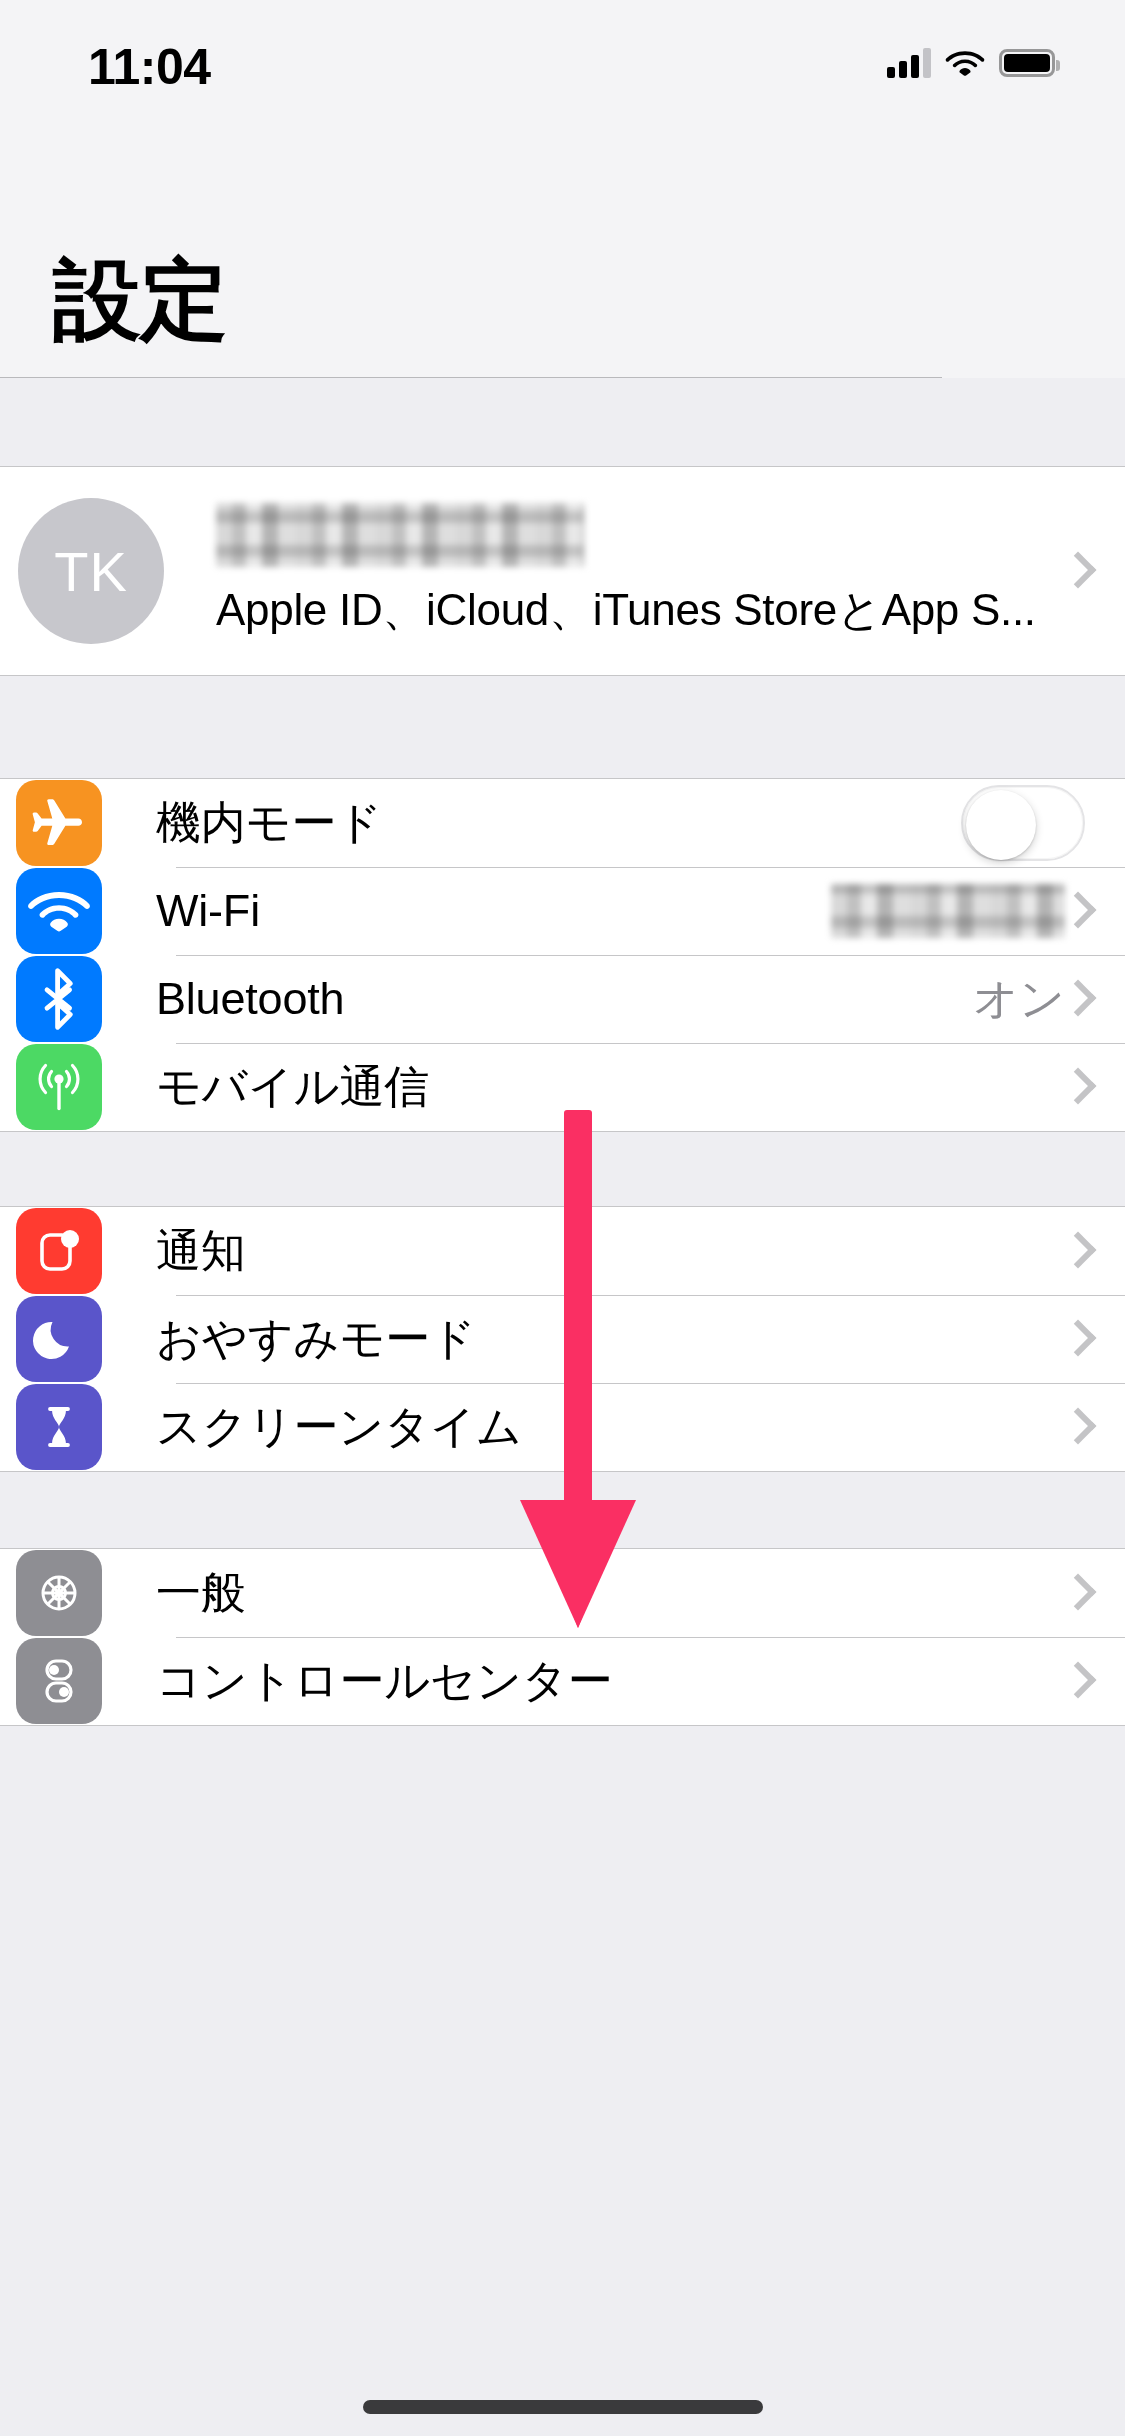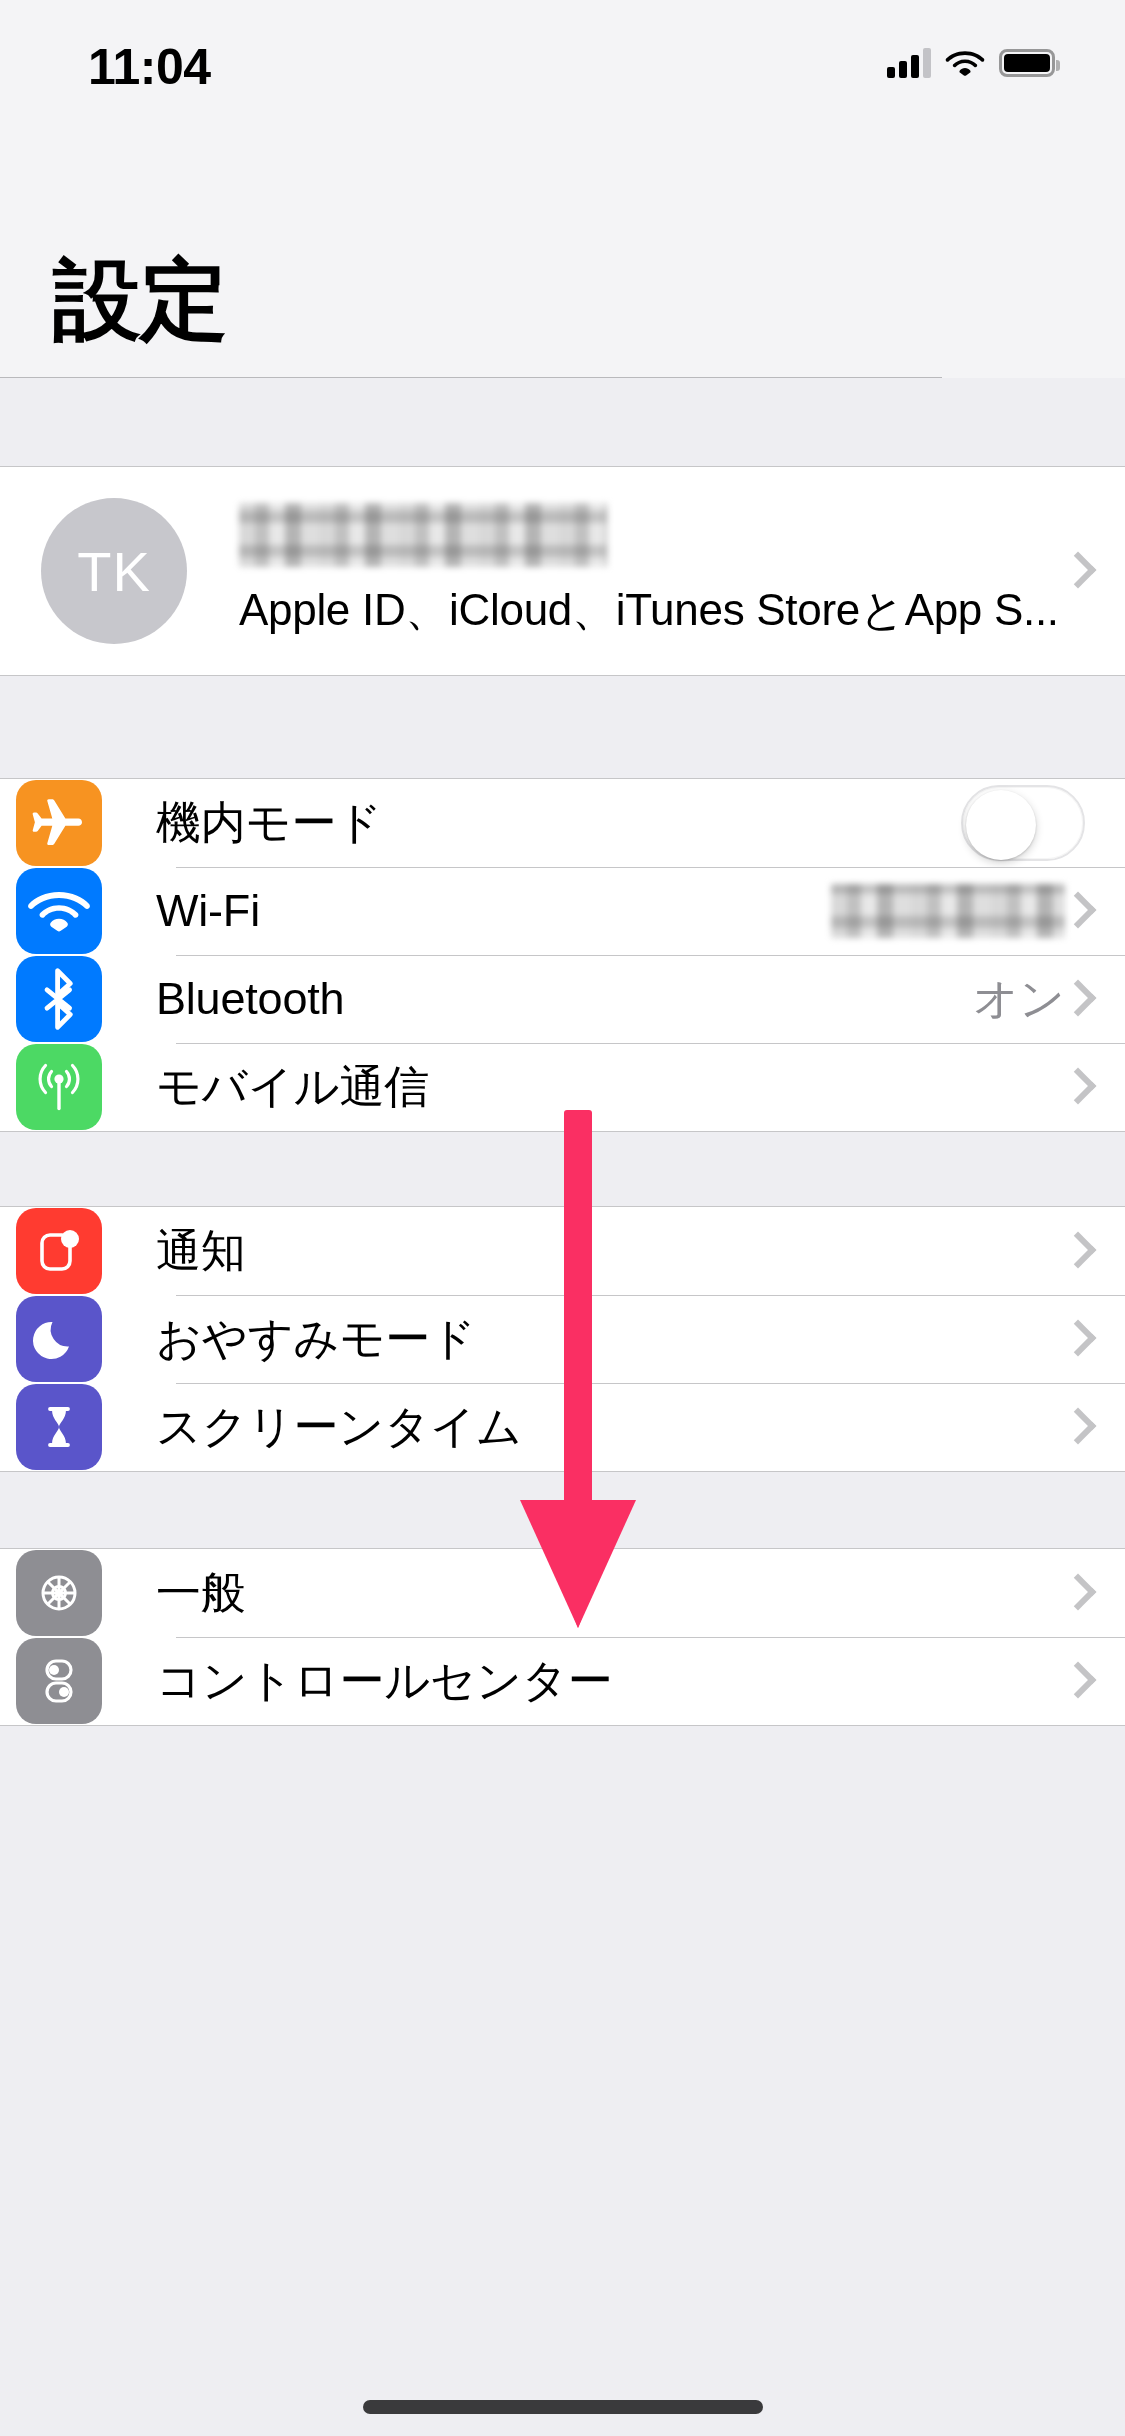--- a/index.html
+++ b/index.html
@@ -117,21 +117,21 @@
         rgba(255,255,255,.35) 22px 34px);
     background-blend-mode:multiply;
     filter:blur(3px);
     border-radius:2px;
   }
 
   
   .appleid{
     position:relative;
     display:flex; align-items:center;
-    height:208px; padding-left:41px; background:#fff;
+    height:208px; padding-left:18px; background:#fff;
   }
   .avatar{
     width:146px; height:146px; border-radius:50%;
     background:#c7c7cc; flex:0 0 146px;
     display:flex; align-items:center; justify-content:center;
     color:#fff; font-size:56px; font-weight:400; letter-spacing:1px;
   }
   .aid-texts{ margin-left:52px; display:flex; flex-direction:column; gap:14px; }
   .aid-name{ width:368px; height:64px; }
   .aid-sub{ font-size:44px; color:#000; letter-spacing:-0.3px; white-space:nowrap; }

